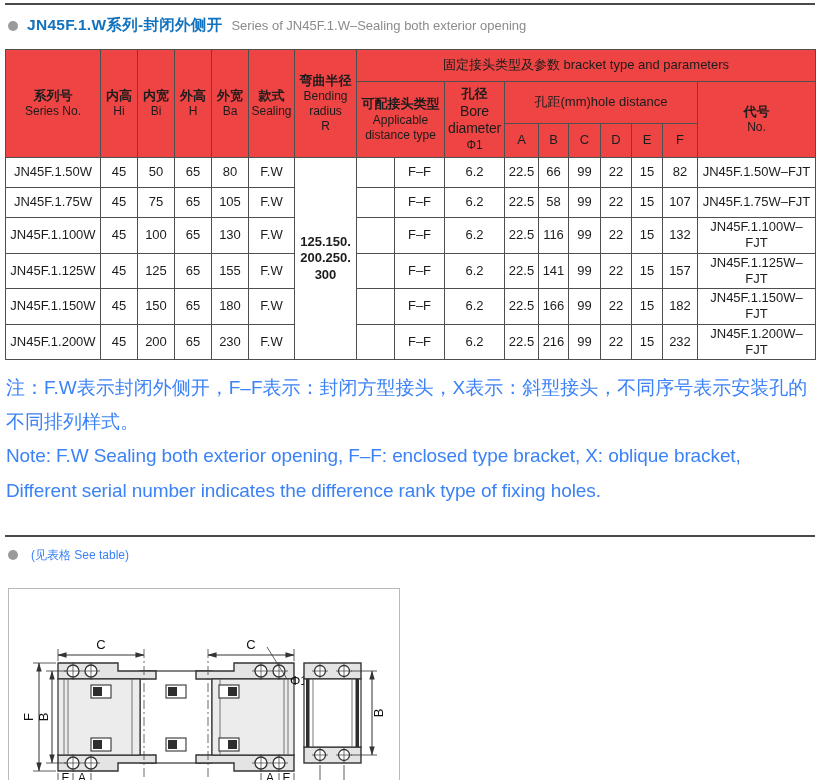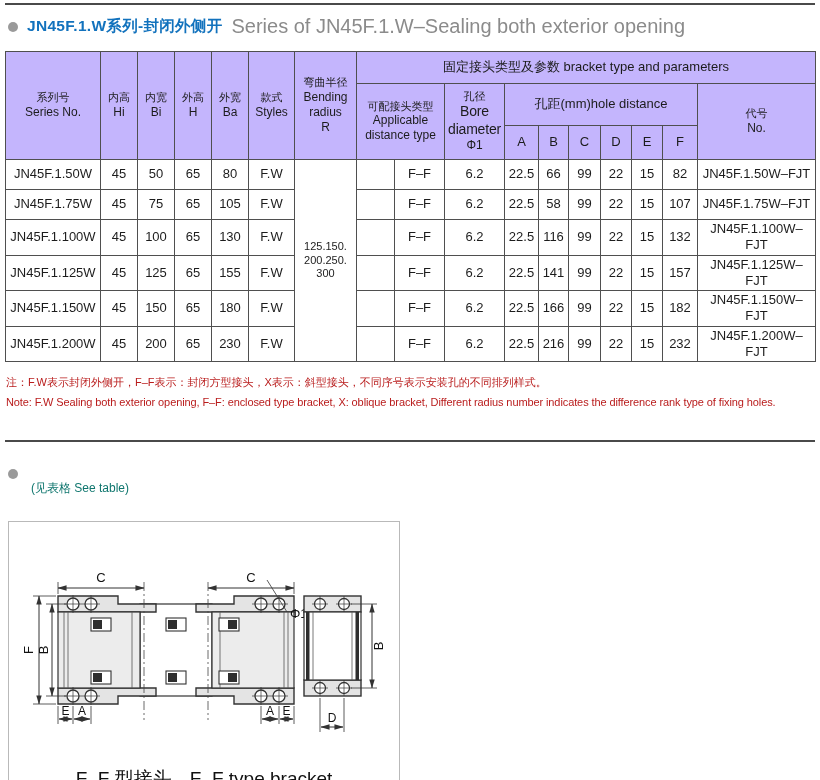--- a/index.html
+++ b/index.html
@@ -9,43 +9,43 @@
     font-family: "Liberation Sans", "DejaVu Sans", sans-serif;
     color: #222;
   }
   .page { padding: 0 5px; }
   .rule { height: 2px; background: #4a4a4a; margin-top: 3px; }
   .rule2 { height: 2px; background: #4a4a4a; margin-top: 27px; }
 
   .sec-title { display: flex; align-items: center; gap: 9px; margin: 10px 0 13px 3px; text-align: center; }
   .bullet { width: 10px; height: 10px; border-radius: 50%; background: #9a9a9a; flex: 0 0 auto; }
   .zh-title { color: #1272bd; font-weight: bold; font-size: 15.5px; letter-spacing: .3px; }
-  .en-title { color: #8b8b8b; font-size: 20px; }
-  .aside-note { color: #0f766e; font-size: 12px; margin-left: 4px; margin-top: 28px; }
+  .en-title { color: #8b8b8b; font-size: 13px; }
+  .aside-note { color: #3b82f6; font-size: 12px; margin-left: 4px; }
 
   table.spec {
     border-collapse: collapse; table-layout: fixed;
     width: 810px; font-size: 13px; color: #1c1c1c;
   }
   table.spec th, table.spec td {
     border: 1px solid #4f4f4f; text-align: center; vertical-align: middle;
     padding: 1px 2px; line-height: 1.25; font-weight: normal;
   }
-  table.spec thead th { background: #c4b5fd; }
+  table.spec thead th { background: #ef4444; }
   table.spec .en { font-size: 12px; display: block; }
   table.spec .en-sm { font-size: 14px; display: block; letter-spacing: -0.2px; }
-  table.spec .zh { display: block; font-size: 11px; }
+  table.spec .zh { display: block; font-size: 13px; font-weight: bold; }
   .grp { height: 32px; font-size: 13px; }
   .h2row th { height: 42px; }
   .h3row th { height: 34px; }
   tbody.rows td { height: 30px; background: #fff; }
   td.l { text-align: left; padding-left: 7px; }
   td.bend { line-height: 1.55; }
 
-  .notes { margin: 11px 0 0 1px; font-size: 11px; line-height: 1.8; color: #b91c1c; }
+  .notes { margin: 11px 0 0 1px; font-size: 19px; line-height: 1.8; color: #3b82f6; }
   .notes .n-en { letter-spacing: -0.1px; }
 
   .diagram-box {
     width: 392px; margin: 24px 0 0 3px; border: 1px solid #b9b9b9;
     background: #fff; padding: 2px 0 6px 0;
   }
   .caption { text-align: center; font-size: 19px; color: #111; margin-top: 2px; }
   .caption .cap-en { margin-left: 18px; }
 
   svg text { font-family: "Liberation Sans", "DejaVu Sans", sans-serif; fill: #111; }
@@ -112,21 +112,21 @@
         <th rowspan="3">
           <span class="zh">外高</span>
             <span class="en">H</span>
         </th>
         <th rowspan="3">
           <span class="zh">外宽</span>
             <span class="en">Ba</span>
         </th>
         <th rowspan="3">
           <span class="zh">款式</span>
-            <span class="en">Styles</span>
+            <span class="en">Sealing</span>
         </th>
         <th rowspan="3">
           <span class="zh">弯曲半径</span>
             <span class="en">Bending radius</span>
             <span class="en">R</span>
         </th>
         <th colspan="10" class="grp">固定接头类型及参数 bracket type and parameters</th>
       </tr>
       <tr class="h2row">
         <th colspan="2" rowspan="2">
@@ -265,21 +265,21 @@
         <td>22</td>
         <td>15</td>
         <td>232</td>
         <td class="l">JN45F.1.200W–FJT</td>
       </tr>
     </tbody>
   </table>
 
   <div class="notes">
     <div class="n-zh">注：F.W表示封闭外侧开，F–F表示：封闭方型接头，X表示：斜型接头，不同序号表示安装孔的不同排列样式。</div>
-    <div class="n-en">Note: F.W Sealing both exterior opening, F–F: enclosed type bracket, X: oblique bracket, Different radius number indicates the difference rank type of fixing holes.</div>
+    <div class="n-en">Note: F.W Sealing both exterior opening, F–F: enclosed type bracket, X: oblique bracket, Different serial number indicates the difference rank type of fixing holes.</div>
   </div>
 
   <div class="rule2"></div>
 
   <div class="sec-title">
     <span class="bullet"></span>
     <span class="aside-note">(见表格 See table)</span>
   </div>
 
   <div class="diagram-box">

